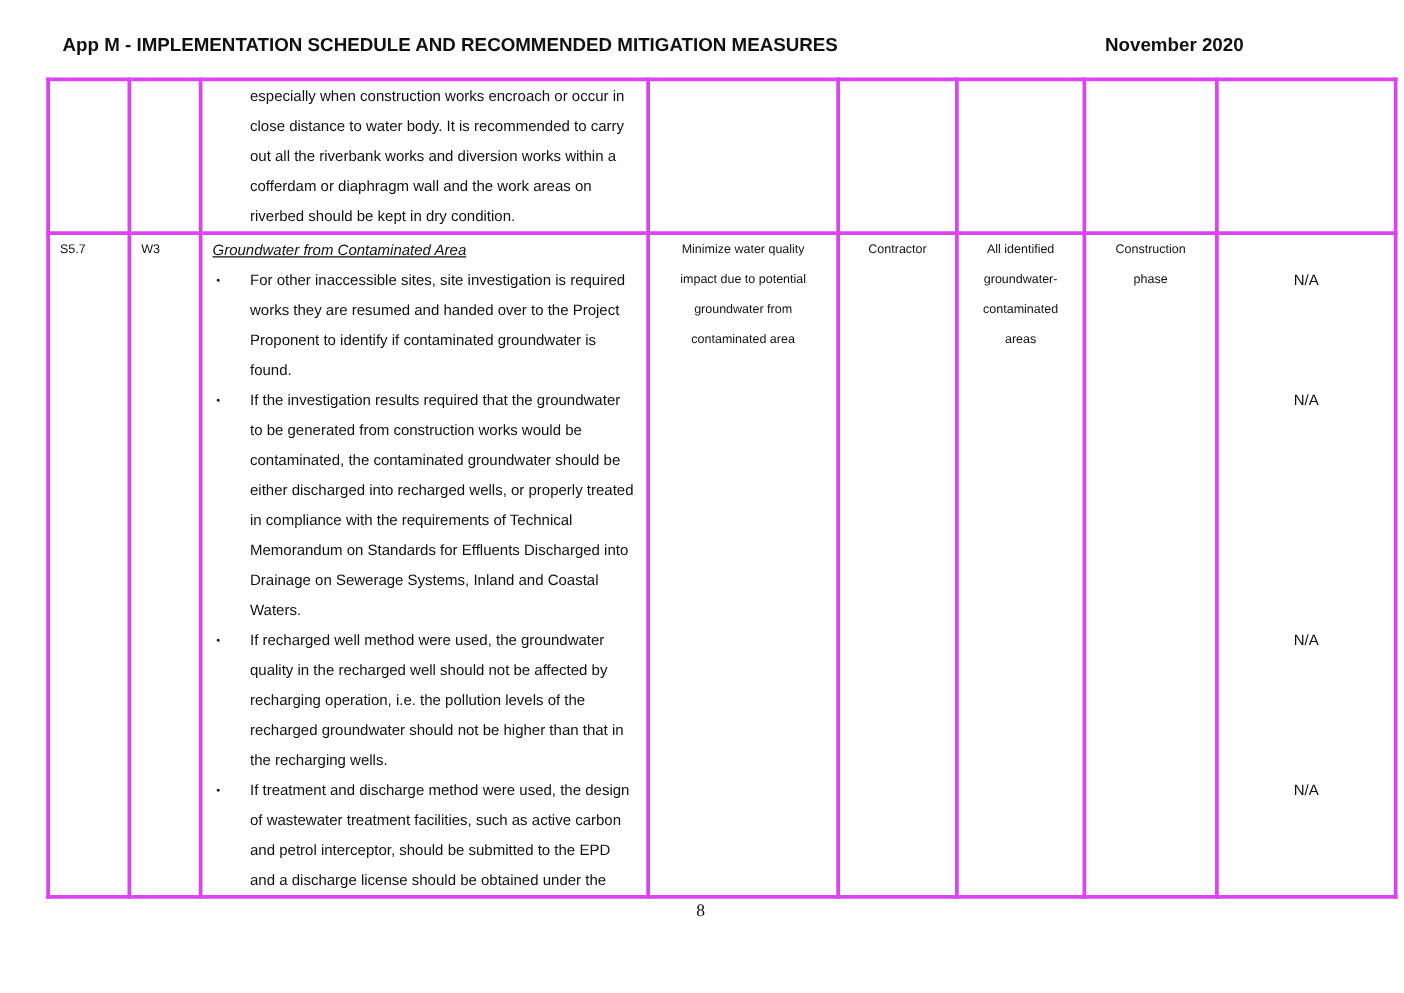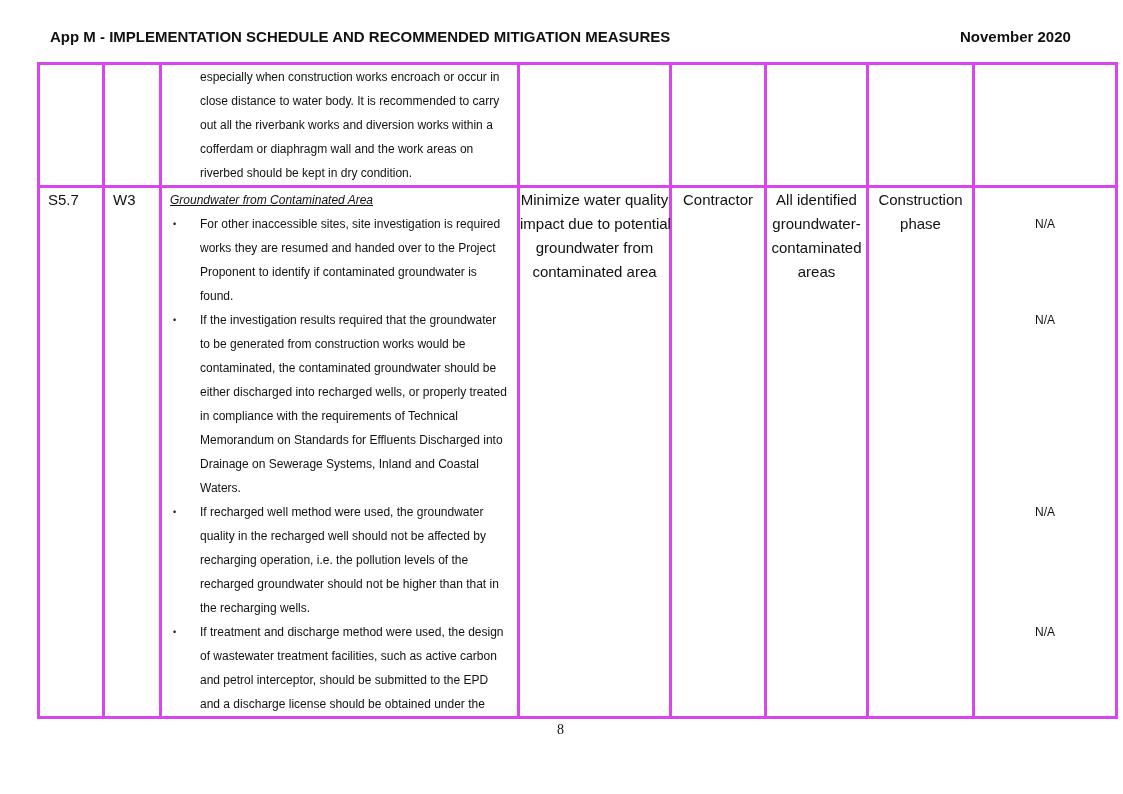--- a/index.html
+++ b/index.html
@@ -1,31 +1,31 @@
 <!DOCTYPE html>
 <html><head>
 <meta charset="utf-8">
 <style>
   html, body { margin:0; padding:0; background:#fff; }
   body { width:1123px; height:794px; position:relative; overflow:hidden;
          font-family:"Liberation Sans", sans-serif; color:#111; }
   .hdr { position:absolute; top:28px; font-weight:bold; font-size:15px; }
   .hdr-title { left:50px;text-align:right; }
-  .hdr-date { left:960px; }
+  .hdr-date { left:884px; }
   table { position:absolute; left:37px; top:62px; border-collapse:collapse;
           table-layout:fixed; width:1078px; }
   td { border:3px solid #d946ef; vertical-align:top; padding:0; font-size:12px; }
   col.c1{width:65px} col.c2{width:57px} col.c3{width:358px} col.c4{width:152px}
   col.c5{width:95px} col.c6{width:102px} col.c7{width:106px} col.c8{width:143px}
   .line { height:24px; line-height:24px; white-space:nowrap; }
   .txt { padding-left:38px; }
   .bul { position:relative; }
   .bul .dot { position:absolute; left:11px; top:0; font-size:9px; }
-  .sm { font-size:15px; text-align:center; }
-  .code { padding-left:8px; font-size:15px; }
+  .sm { font-size:10px; text-align:center; }
+  .code { padding-left:8px; font-size:10px; }
   .head { padding-left:8px; font-style:italic; text-decoration:underline; }
   .na { text-align:center; font-size:12px; height:24px; line-height:24px; }
   .pgnum { position:absolute; top:722px; left:557px; font-family:"Liberation Serif", serif; font-size:14px; }
 </style>
 </head>
 <body>
 
 <div class="hdr hdr-title">App M - IMPLEMENTATION SCHEDULE AND RECOMMENDED MITIGATION MEASURES</div>
 <div class="hdr hdr-date">November 2020</div>
 

